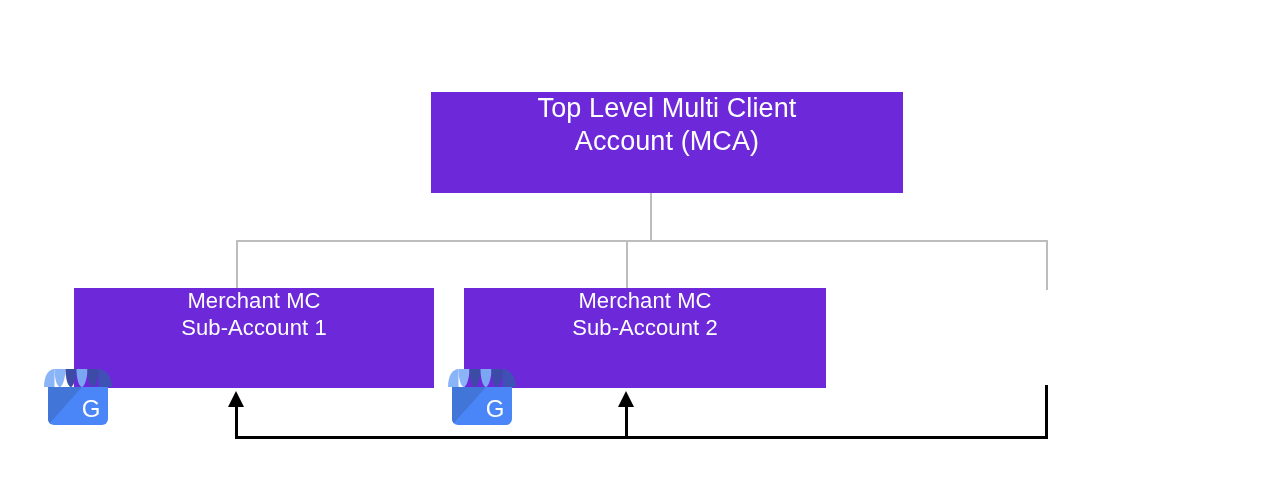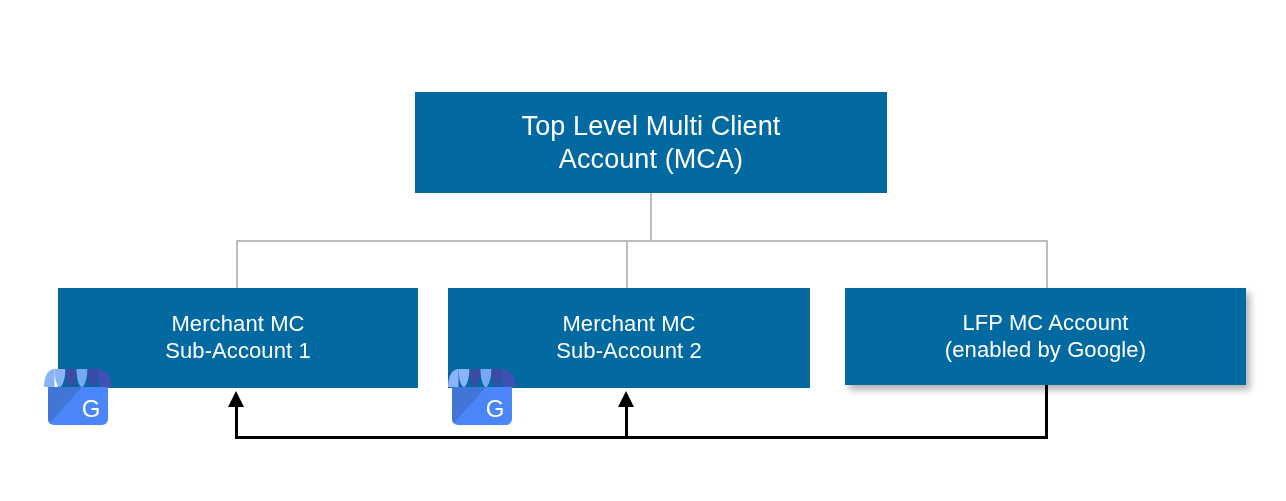--- a/index.html
+++ b/index.html
@@ -17,29 +17,29 @@
     width: 1286px;
     height: 501px;
     background: #ffffff;
     overflow: hidden;
   }
 
   
   .node {
     position: absolute;
     box-sizing: border-box;
-    background: #0369a1;
+    background: #6d28d9;
     color: #ffffff;
     display: flex;
-    align-items: center;
     justify-content: center;
     text-align: center;
     line-height: 1.22;
     letter-spacing: 0.1px;
     z-index: 5;
+    margin-left: 16px;
   }
   .node .node-text {
     display: block;
     width: 100%;
     white-space: pre-line;
   }
 
   #node-top {
     left: 415px;
     top: 92px;
@@ -140,24 +140,20 @@
   <div class="node" id="node-sub1">
     <span class="node-text">Merchant MC
 Sub-Account 1</span>
   </div>
 
   <div class="node" id="node-sub2">
     <span class="node-text">Merchant MC
 Sub-Account 2</span>
   </div>
 
-  <div class="node" id="node-lfp">
-    <span class="node-text">LFP MC Account
-(enabled by Google)</span>
-  </div>
 
   <div class="blk blk-v" id="bk-riser-lfp"></div>
   <div class="blk blk-h" id="bk-rail"></div>
   <div class="blk blk-v" id="bk-riser-1"></div>
   <div class="blk blk-v" id="bk-riser-2"></div>
   <div class="arrow-head" id="ah-1"></div>
   <div class="arrow-head" id="ah-2"></div>
 
   <div class="gbp-icon" id="gbp-1">
     <svg viewBox="0 0 72 62" width="72" height="62" aria-hidden="true">

